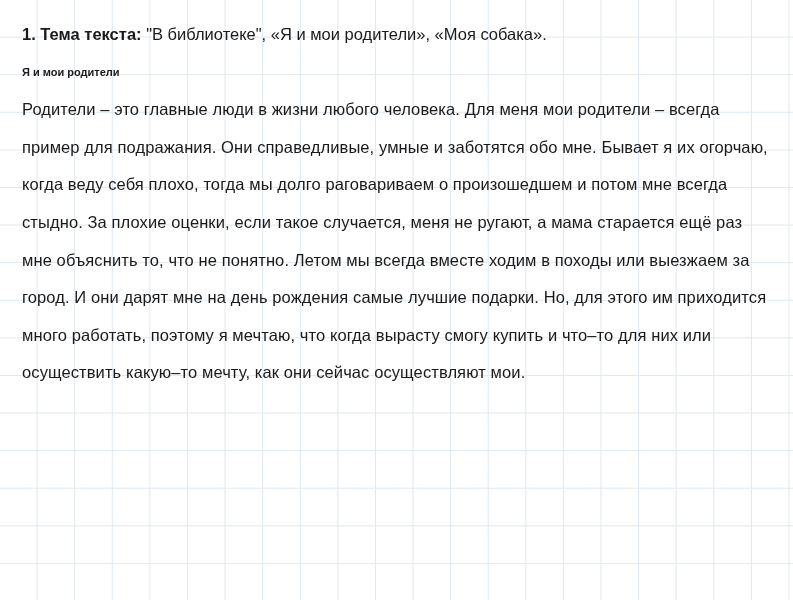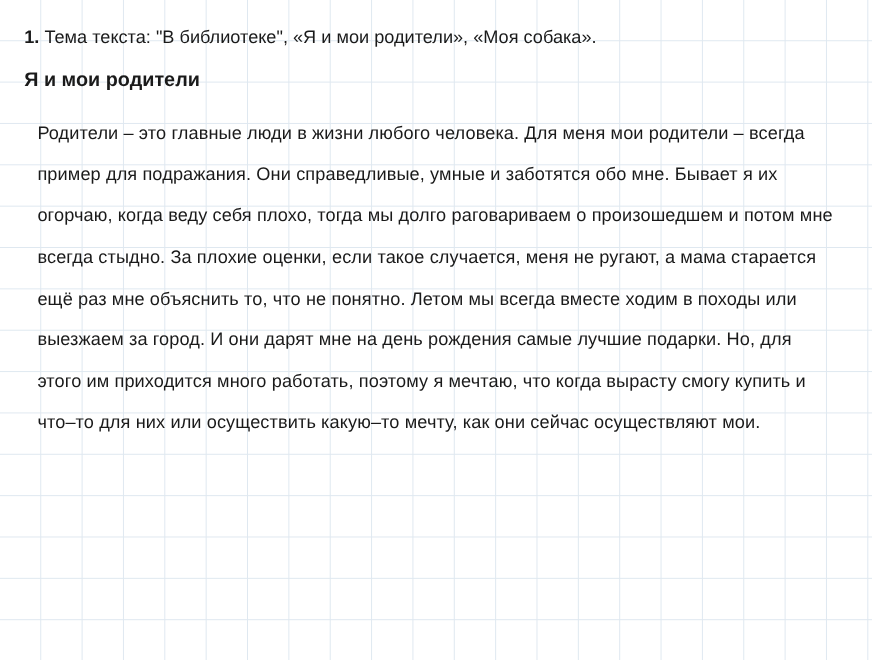--- a/index.html
+++ b/index.html
@@ -39,32 +39,32 @@
     color: #1a1a1a;
     margin: 0;
   }
   .block.item {
     margin-bottom: 0;
   }
   .num {
     font-weight: bold;
   }
   .lbl {
-    font-weight: normal;
+    font-weight: bold;
   }
   .heading {
-    font-size: 18px;
+    font-size: 11px;
     font-weight: bold;
     line-height: 37.6px;
     margin: 0;
   }
   .para {
     font-size: 16.5px;
     line-height: 37.6px;
-    margin: 12px;
+    margin: 0;
     text-align: left;
     letter-spacing: 0.1px;
   }
 </style>
 </head>
 <body>
 
 <div id="grid-bg"></div>
 
 <div id="content">

